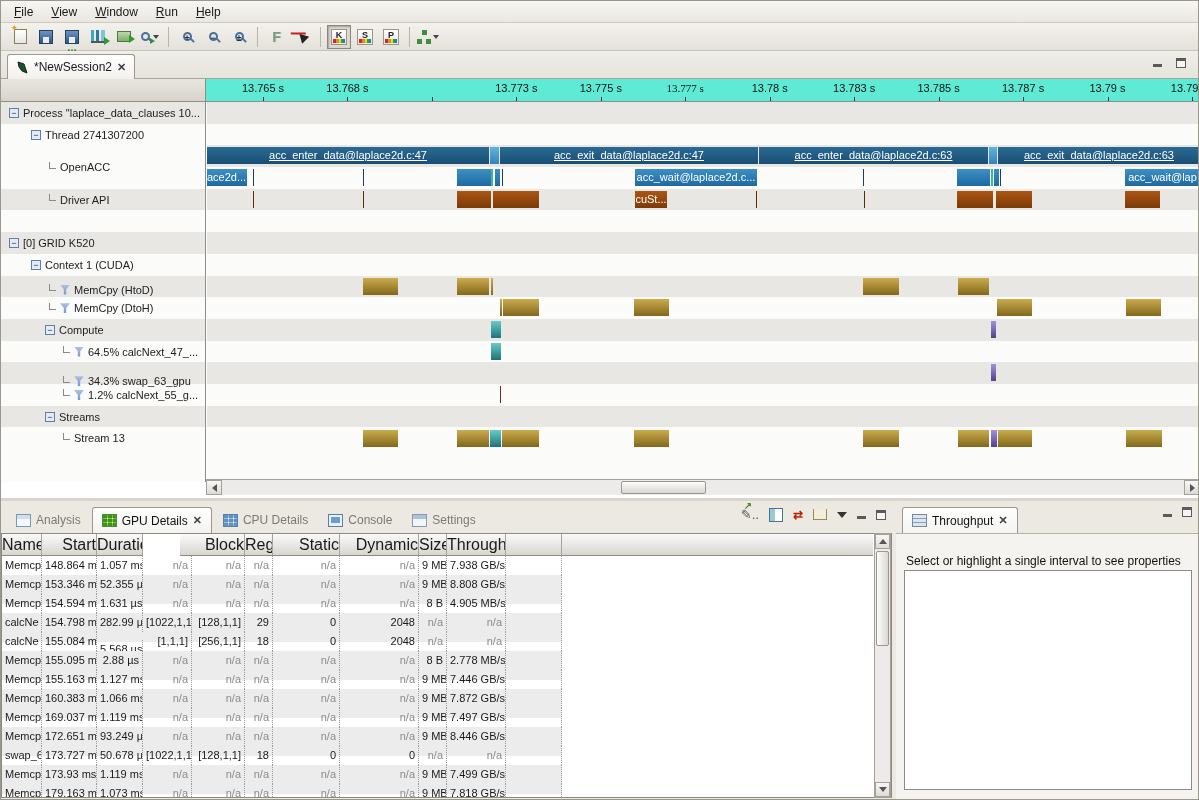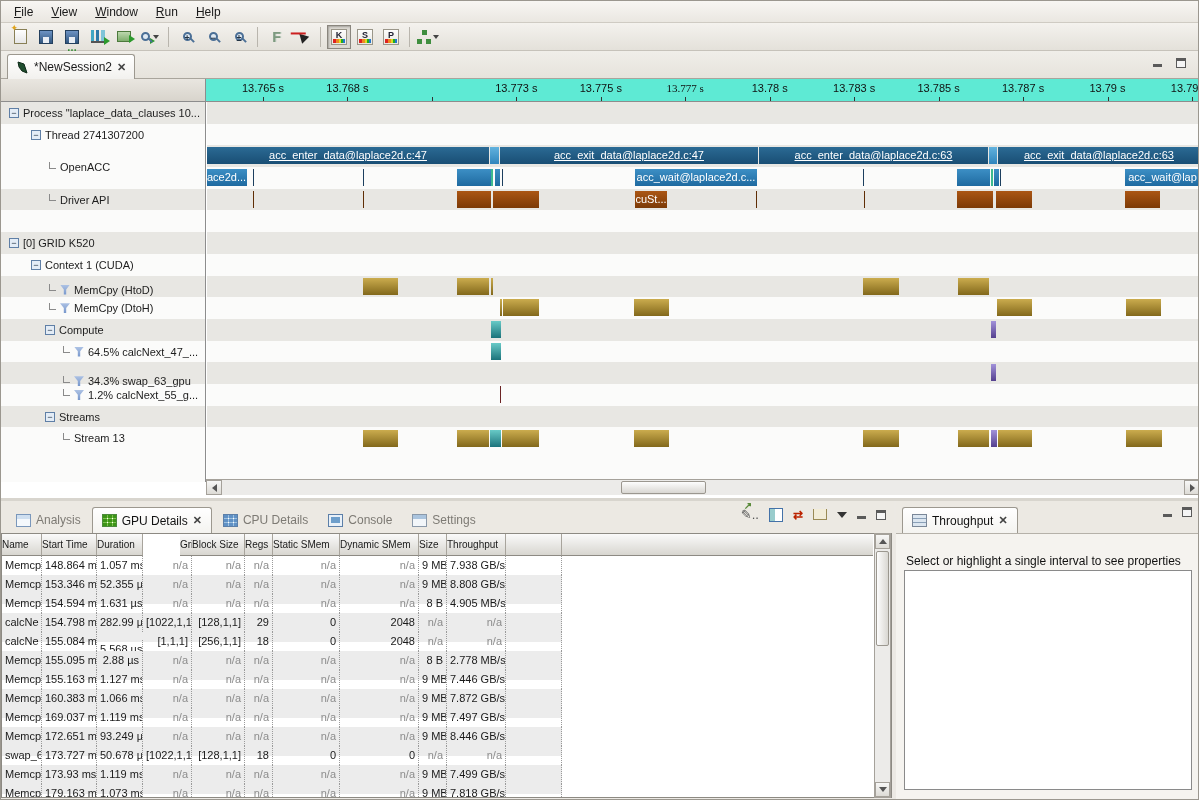--- a/index.html
+++ b/index.html
@@ -136,22 +136,22 @@
     background:linear-gradient(90deg,#9cc 0 5px,#fff 5px); }
   .redarr { color:#bb2200; font-weight:bold; font-size:12px; }
   .exp-ico { width:14px; height:11px; border:1px solid #9a8a55; border-top:none; background:#f2ecd8; }
   .exp-ico::after { content:"↗"; position:absolute; left:3px; top:-7px; color:#5a8a3a; font-weight:bold; font-size:10px; }
   .chev { width:0; height:0; border-left:5px solid transparent; border-right:5px solid transparent; border-top:6px solid #333; }
   
   #tablewrap { position:absolute; left:0; top:32px; width:891px; height:265px; background:#fff;
     border:1px solid #8d8a83; overflow:hidden; }
   #gtable { position:absolute; left:0; top:0; }
   .hcell { position:absolute; top:0; height:22px; background:linear-gradient(#fafafa,#d8d6d0);
-    border-right:1px solid #a8a49c; border-bottom:1px solid #8d8a83; text-align:left; line-height:22px;
-    font-size:10px; overflow:hidden; }
+    border-right:1px solid #a8a49c; border-bottom:1px solid #8d8a83; text-align:right; line-height:22px;
+    font-size:16px; overflow:hidden; }
   .drow { position:absolute; left:0; width:560px; height:29px; }
   .drow.alt { background:#ececec; }
   .dcell { position:absolute; top:0; height:19px; line-height:19px; padding:0 3px;
     border-right:1px dotted #9a9a9a; overflow:hidden; white-space:nowrap; }
   .num { text-align:right; } .na { color:#8c8c8c; text-align:right; }
   
   #vscroll { position:absolute; left:873px; top:32px; width:17px; height:265px; background:#ecebe9; border:1px solid #a5a19a; }
   .tri-u { width:0; height:0; border-left:4px solid transparent; border-right:4px solid transparent; border-bottom:5px solid #555; }
   .tri-d { width:0; height:0; border-left:4px solid transparent; border-right:4px solid transparent; border-top:5px solid #555; }
   .vbtn { position:absolute; left:0; width:15px; height:15px; background:linear-gradient(#f7f7f6,#dddbd6);

